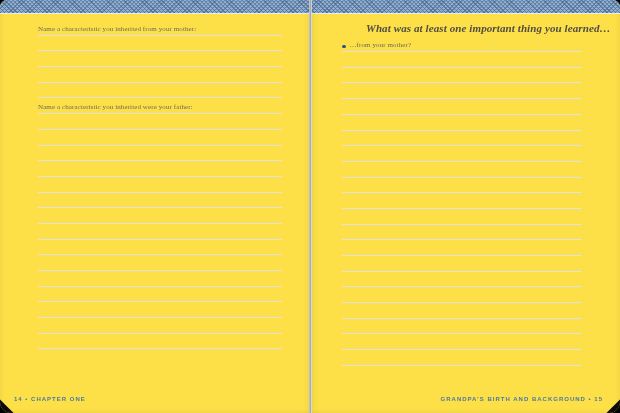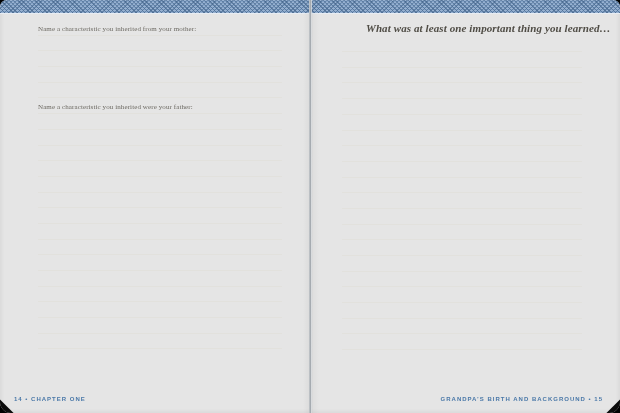--- a/index.html
+++ b/index.html
@@ -5,21 +5,21 @@
   html,body{margin:0;padding:0;}
   body{
     width:620px;height:413px;
     background:#000;
     font-family:"Liberation Serif","DejaVu Serif",serif;
     position:relative;
     overflow:hidden;
   }
   .book{
     position:absolute;inset:0;
-    background:#e5e5e5;
+    background:#fde047;
     border-radius:7px 7px 11px 11px;
     overflow:hidden;
     box-shadow:inset 0 0 5px rgba(0,0,0,.10);
   }
   
   .band{
     position:absolute;top:0;left:0;right:0;height:13px;
     background-color:#84a3c8;
     background-image:
       repeating-linear-gradient(45deg, rgba(52,86,125,.50) 0 1px, transparent 1px 3px),
@@ -131,20 +131,24 @@
       <div class="row blank-row"></div>
       <div class="row blank-row"></div>
       <div class="row blank-row"></div>
       <div class="row blank-row"></div>
     </div>
 
   <div class="content right" id="right-content">
     <div class="heading-row">
       <span class="heading-text">What was at least one important thing you learned…</span>
     </div>
+  <div class="row q-row">
+    <span class="bullet-dot"></span>
+    <span class="q-text">…from your mother?</span>
+  </div>
       <div class="row blank-row"></div>
       <div class="row blank-row"></div>
       <div class="row blank-row"></div>
       <div class="row blank-row"></div>
       <div class="row blank-row"></div>
       <div class="row blank-row"></div>
       <div class="row blank-row"></div>
       <div class="row blank-row"></div>
       <div class="row blank-row"></div>
       <div class="row blank-row"></div>

